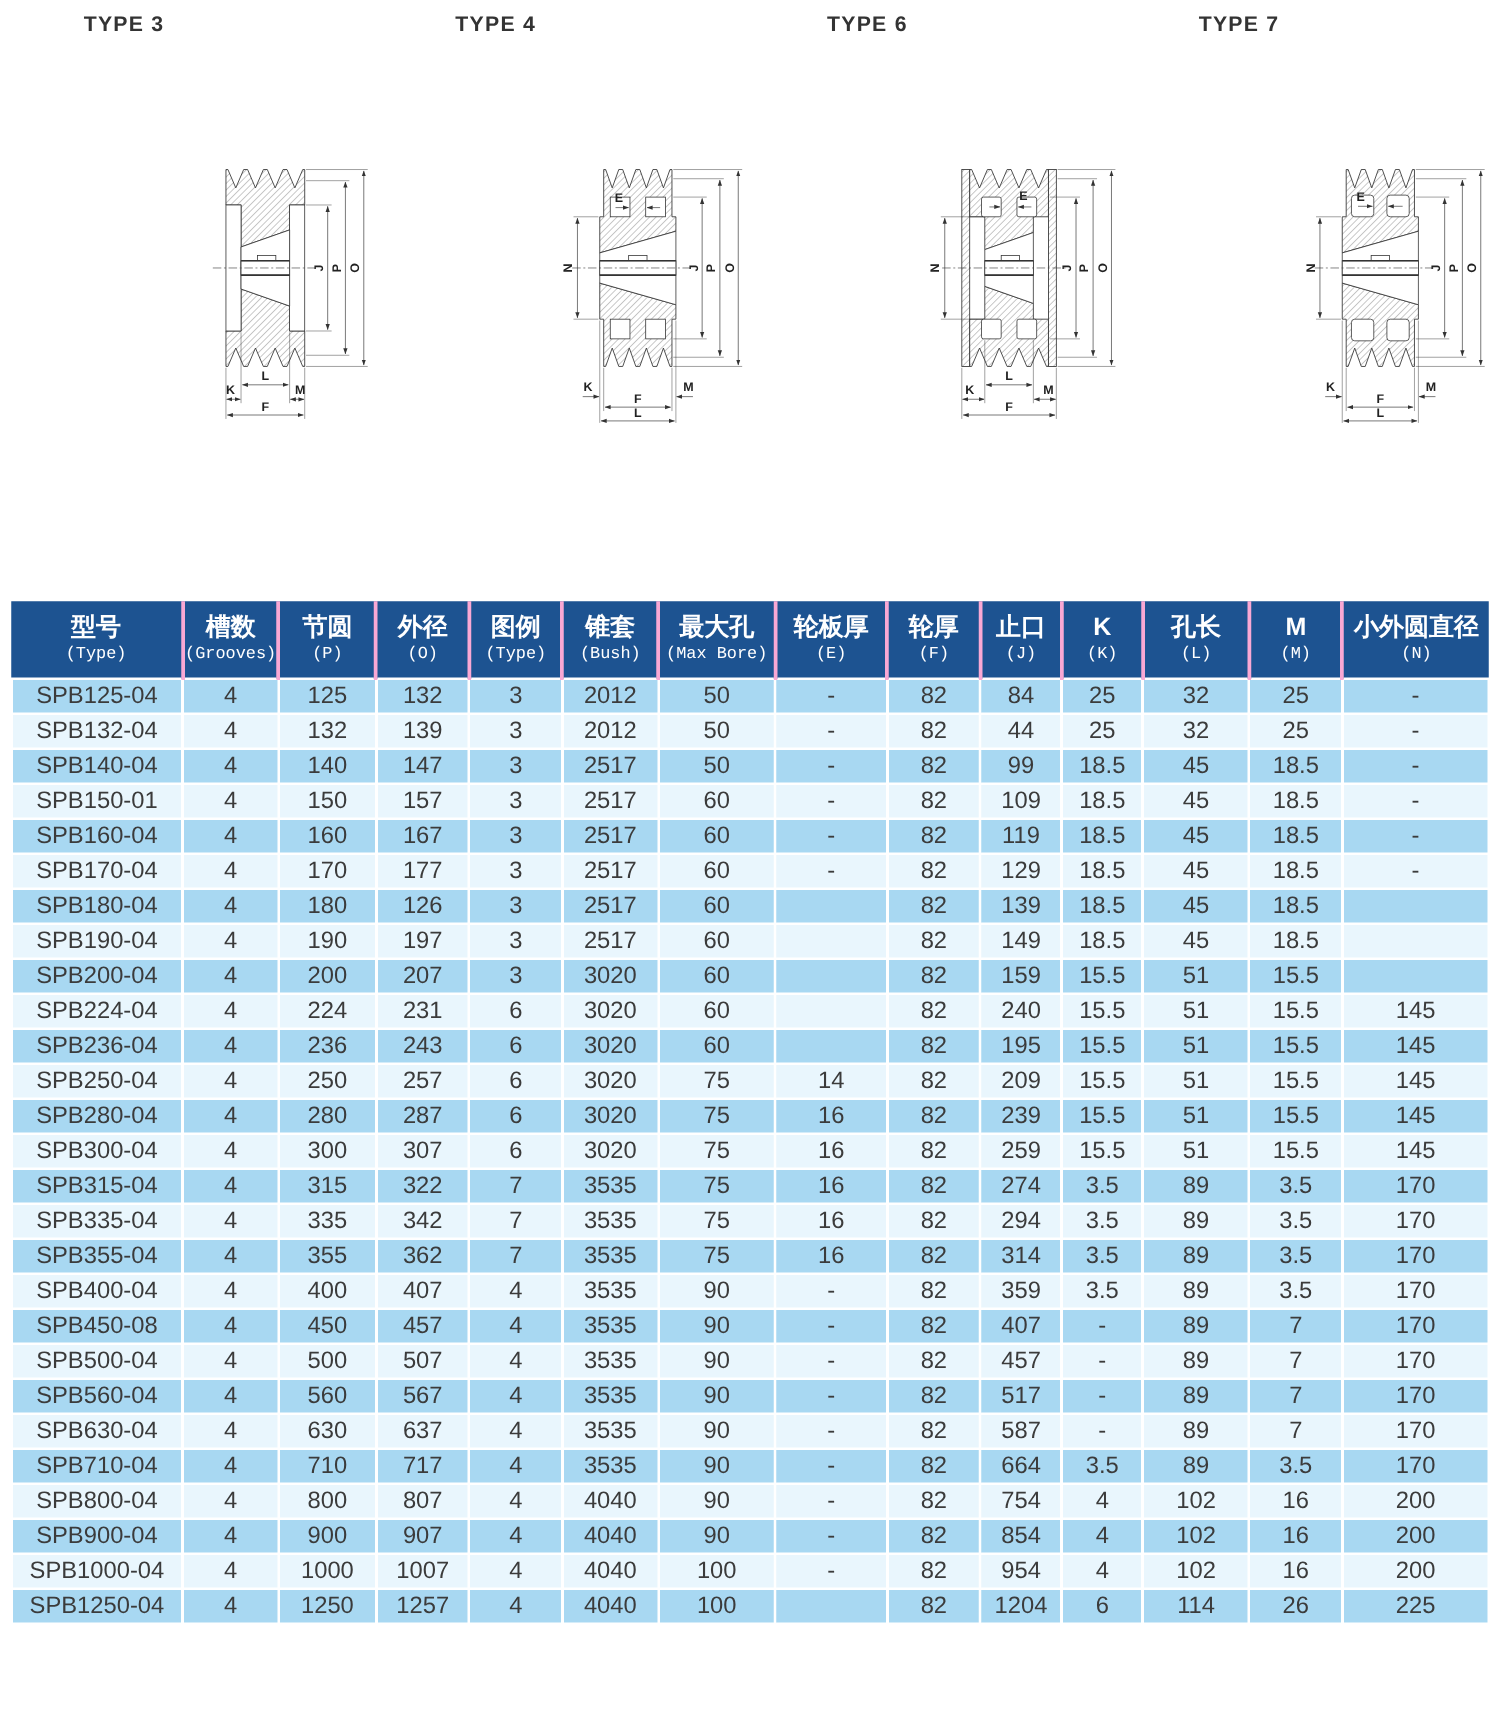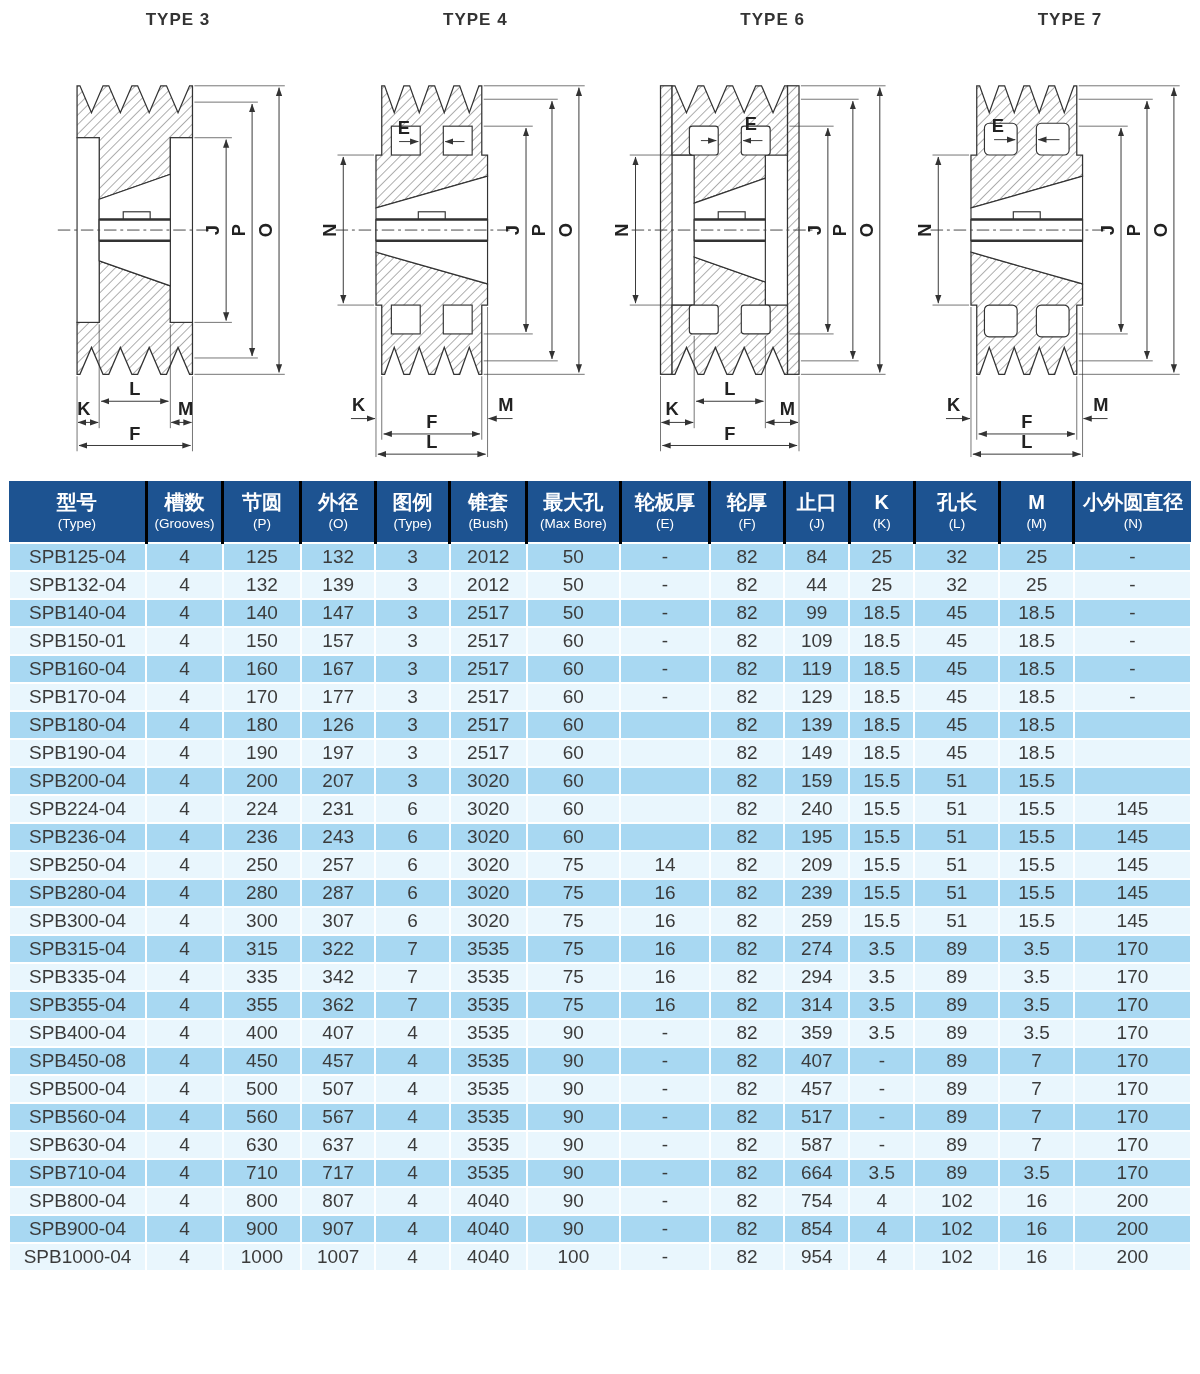--- a/index.html
+++ b/index.html
@@ -12,21 +12,21 @@
   }
   
   .drawings {
     display:flex;
     justify-content:space-between;
     padding:8px 6px 0 6px;
     height:458px;
   }
   .drawing {
     width:296px;
-    display:flex; flex-direction:column; align-items:center;
+    display:flex; align-items:flex-start;
   }
   .drawing-title {
     font-size:17px; font-weight:bold; color:#333;
     letter-spacing:1px;
     width:170px; margin:2px 0 0 48px;
     text-align:center;
     white-space:nowrap;
   }
   .drawing svg { width:100%; height:428px; display:block; }
 
@@ -48,26 +48,26 @@
     border-collapse:collapse;
     table-layout:fixed;
   }
   table.spec thead th {
     background:#1d5391;
     color:#ffffff;
     font-weight:bold;
     vertical-align:middle;
     height:62px;
     padding:4px 0;
-    border-left:3px solid #000000;
+    border-left:3px solid #f9a8d4;
     border-bottom:2px solid #ffffff;
   }
   table.spec thead th:first-child { border-left:none; }
   th .zh { font-size:20px; line-height:1.25; }
-  th .en { font-size:13.5px; font-weight:normal; line-height:1.3; }
+  th .en { font-size:13.5px; font-weight:normal; line-height:1.3;font-family:Liberation Mono, monospace; }
   table.spec tbody td {
     height:28px;
     font-size:19px;
     text-align:center;
     vertical-align:middle;
     border:2px solid #ffffff;
     color:#3b3b3b;
     white-space:nowrap;
     overflow:hidden;
   }
@@ -771,15 +771,31 @@
           <td>4040</td>
           <td>100</td>
           <td>-</td>
           <td>82</td>
           <td>954</td>
           <td>4</td>
           <td>102</td>
           <td>16</td>
           <td>200</td>
         </tr>
+        <tr>
+          <td>SPB1250-04</td>
+          <td>4</td>
+          <td>1250</td>
+          <td>1257</td>
+          <td>4</td>
+          <td>4040</td>
+          <td>100</td>
+          <td></td>
+          <td>82</td>
+          <td>1204</td>
+          <td>6</td>
+          <td>114</td>
+          <td>26</td>
+          <td>225</td>
+        </tr>
       </tbody>
   </table>
 </div>
 
 </body></html>

